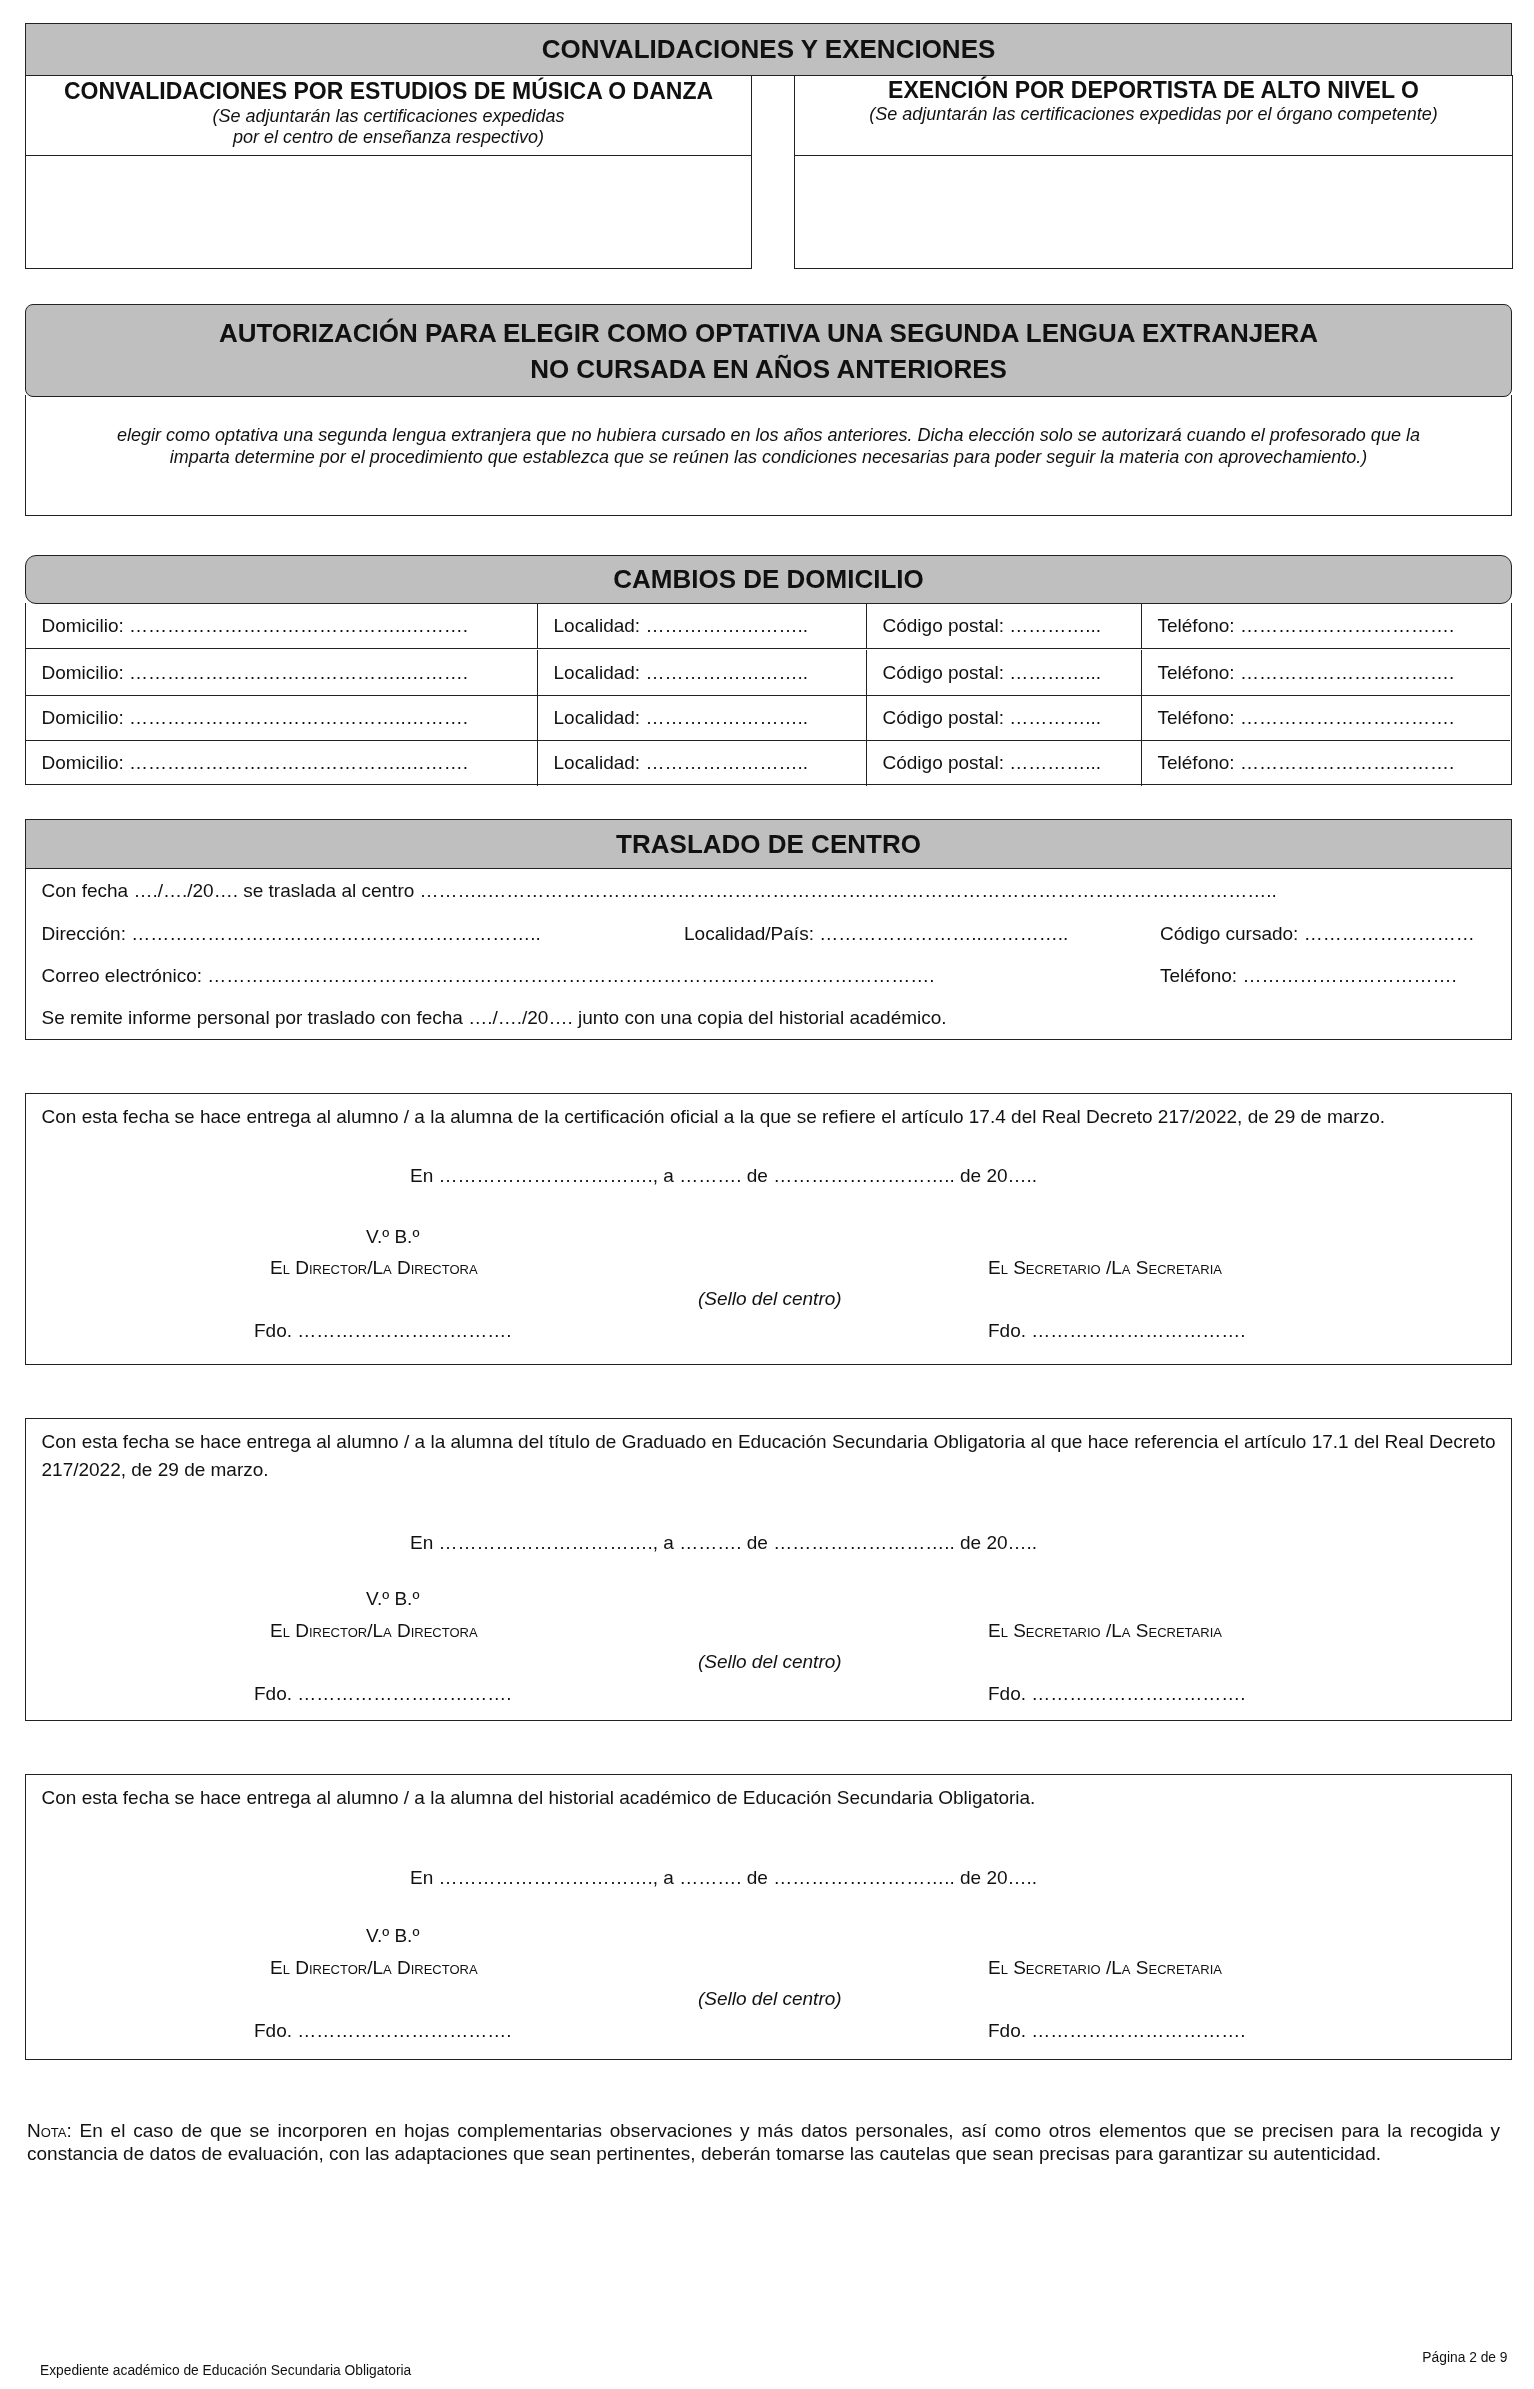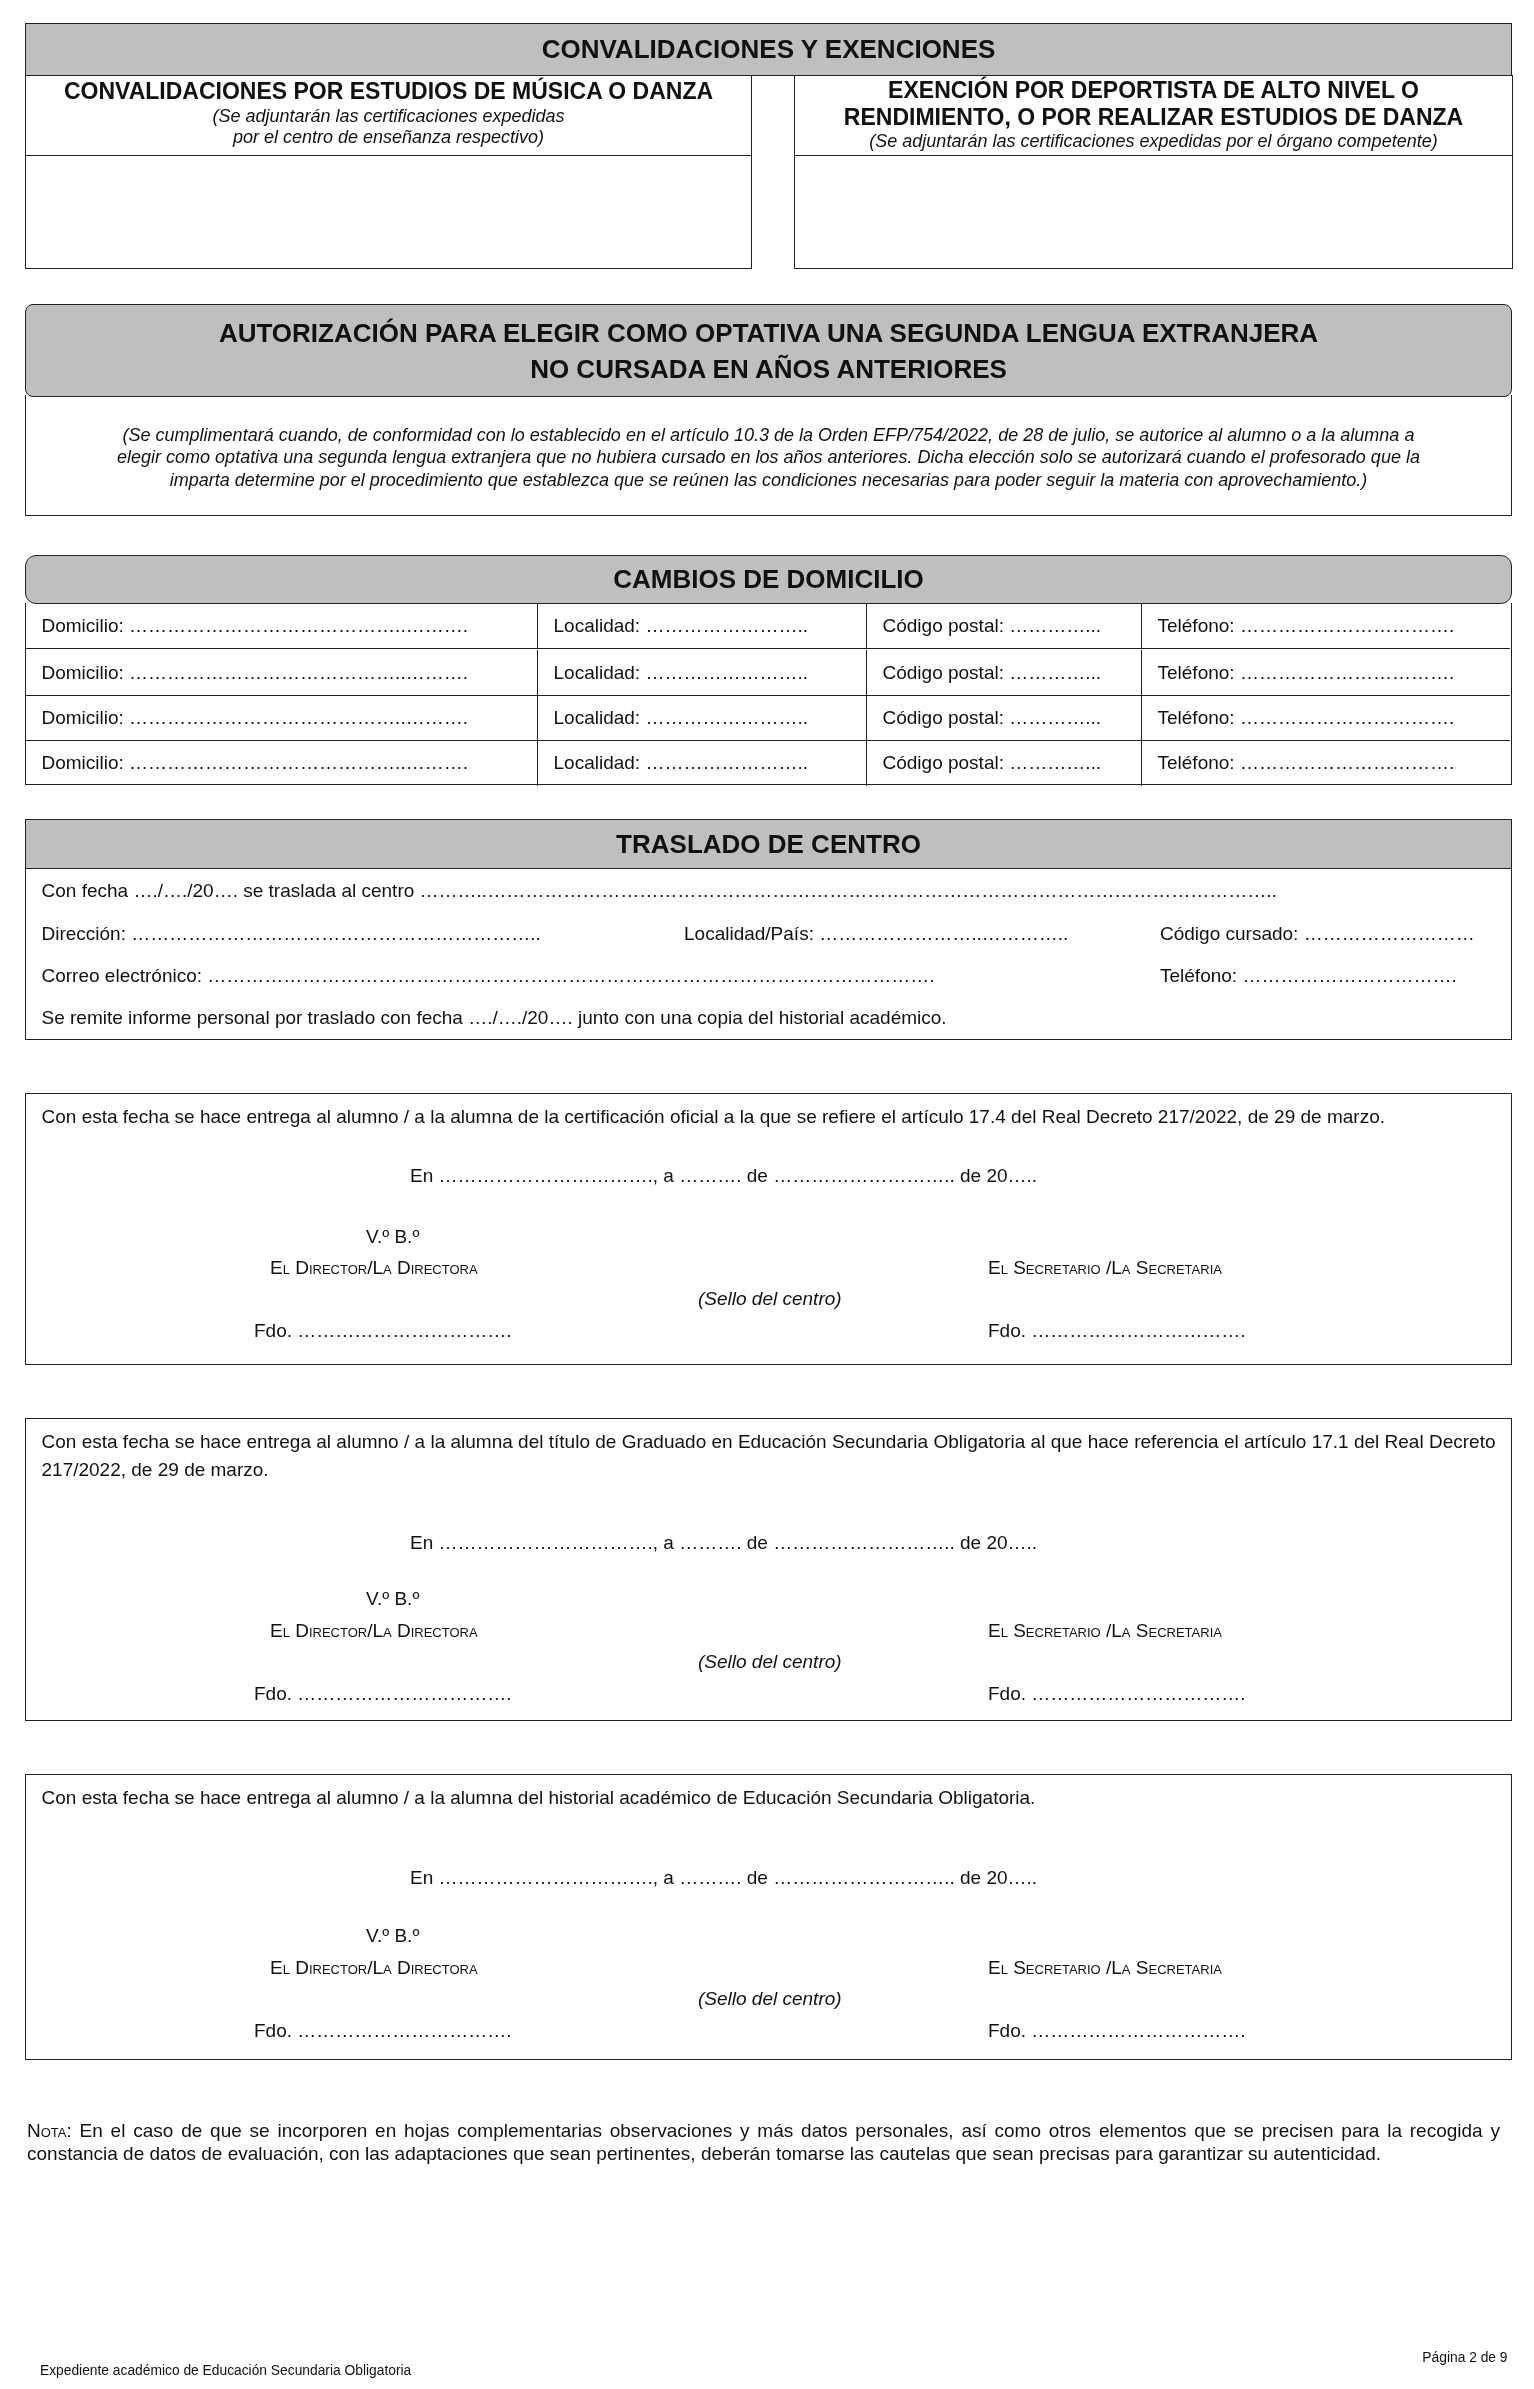--- a/index.html
+++ b/index.html
@@ -31,33 +31,31 @@
   <div class="subhdr">CONVALIDACIONES POR ESTUDIOS DE MÚSICA O DANZA</div>
   <div class="note-it">(Se adjuntarán las certificaciones expedidas</div>
   <div class="note-it">por el centro de enseñanza respectivo)</div>
 </div>
 <div class="abs b" style="left:25px; top:154px; width:727px; height:115px; border-top:none;">
   <span></span>
 </div>
 
 <div class="abs b" style="left:794px; top:75px; width:719px; height:81px; border-top:none; padding-top:1.7px;">
   <div class="subhdr" style="line-height:27px;">EXENCIÓN POR DEPORTISTA DE ALTO NIVEL O</div>
-  <div class="subhdr" style="line-height:27px;">RENDIMIENTO, O POR REALIZAR ESTUDIOS DE DANZA</div>
   <div class="note-it">(Se adjuntarán las certificaciones expedidas por el órgano competente)</div>
 </div>
 <div class="abs b" style="left:794px; top:154px; width:719px; height:115px; border-top:none;">
   <span></span>
 </div>
 
 <div class="abs b gray" style="left:25px; top:304px; width:1487px; height:93px; text-align:center; padding-top:10.3px;border-radius:8px;">
   <div style="font-weight:bold; font-size:26px; line-height:36px;">AUTORIZACIÓN PARA ELEGIR COMO OPTATIVA UNA SEGUNDA LENGUA EXTRANJERA</div>
   <div style="font-weight:bold; font-size:26px; line-height:36px;">NO CURSADA EN AÑOS ANTERIORES</div>
 </div>
 <div class="abs b" style="left:25px; top:395px; width:1487px; height:121px; border-top:none; padding-top:29px;">
-  <div class="note-it" style="font-size:18px; line-height:22.4px;">(Se cumplimentará cuando, de conformidad con lo establecido en el artículo 10.3 de la Orden EFP/754/2022, de 28 de julio, se autorice al alumno o a la alumna a</div>
   <div class="note-it" style="font-size:18px; line-height:22.4px;">elegir como optativa una segunda lengua extranjera que no hubiera cursado en los años anteriores. Dicha elección solo se autorizará cuando el profesorado que la</div>
   <div class="note-it" style="font-size:18px; line-height:22.4px;">imparta determine por el procedimiento que establezca que se reúnen las condiciones necesarias para poder seguir la materia con aprovechamiento.)</div>
 </div>
 
 <div class="abs b gray hdr" style="left:25px; top:555px; width:1487px; height:49px;border-radius:11px;">
   <span>CAMBIOS DE DOMICILIO</span>
 </div>
 <div class="abs" id="dom-table" style="left:25px; top:603px; width:1487px; height:182px; border:1.7px solid #222; border-top:none;">
     <div class="abs" style="left: 0px; width: 1484px; height: 46px; top: 0px; border-bottom: 1.7px solid rgb(34, 34, 34);">
     <div class="abs cell" style="left:0; top:0; width:512px; height:46px; border-right:1.7px solid #222;">

